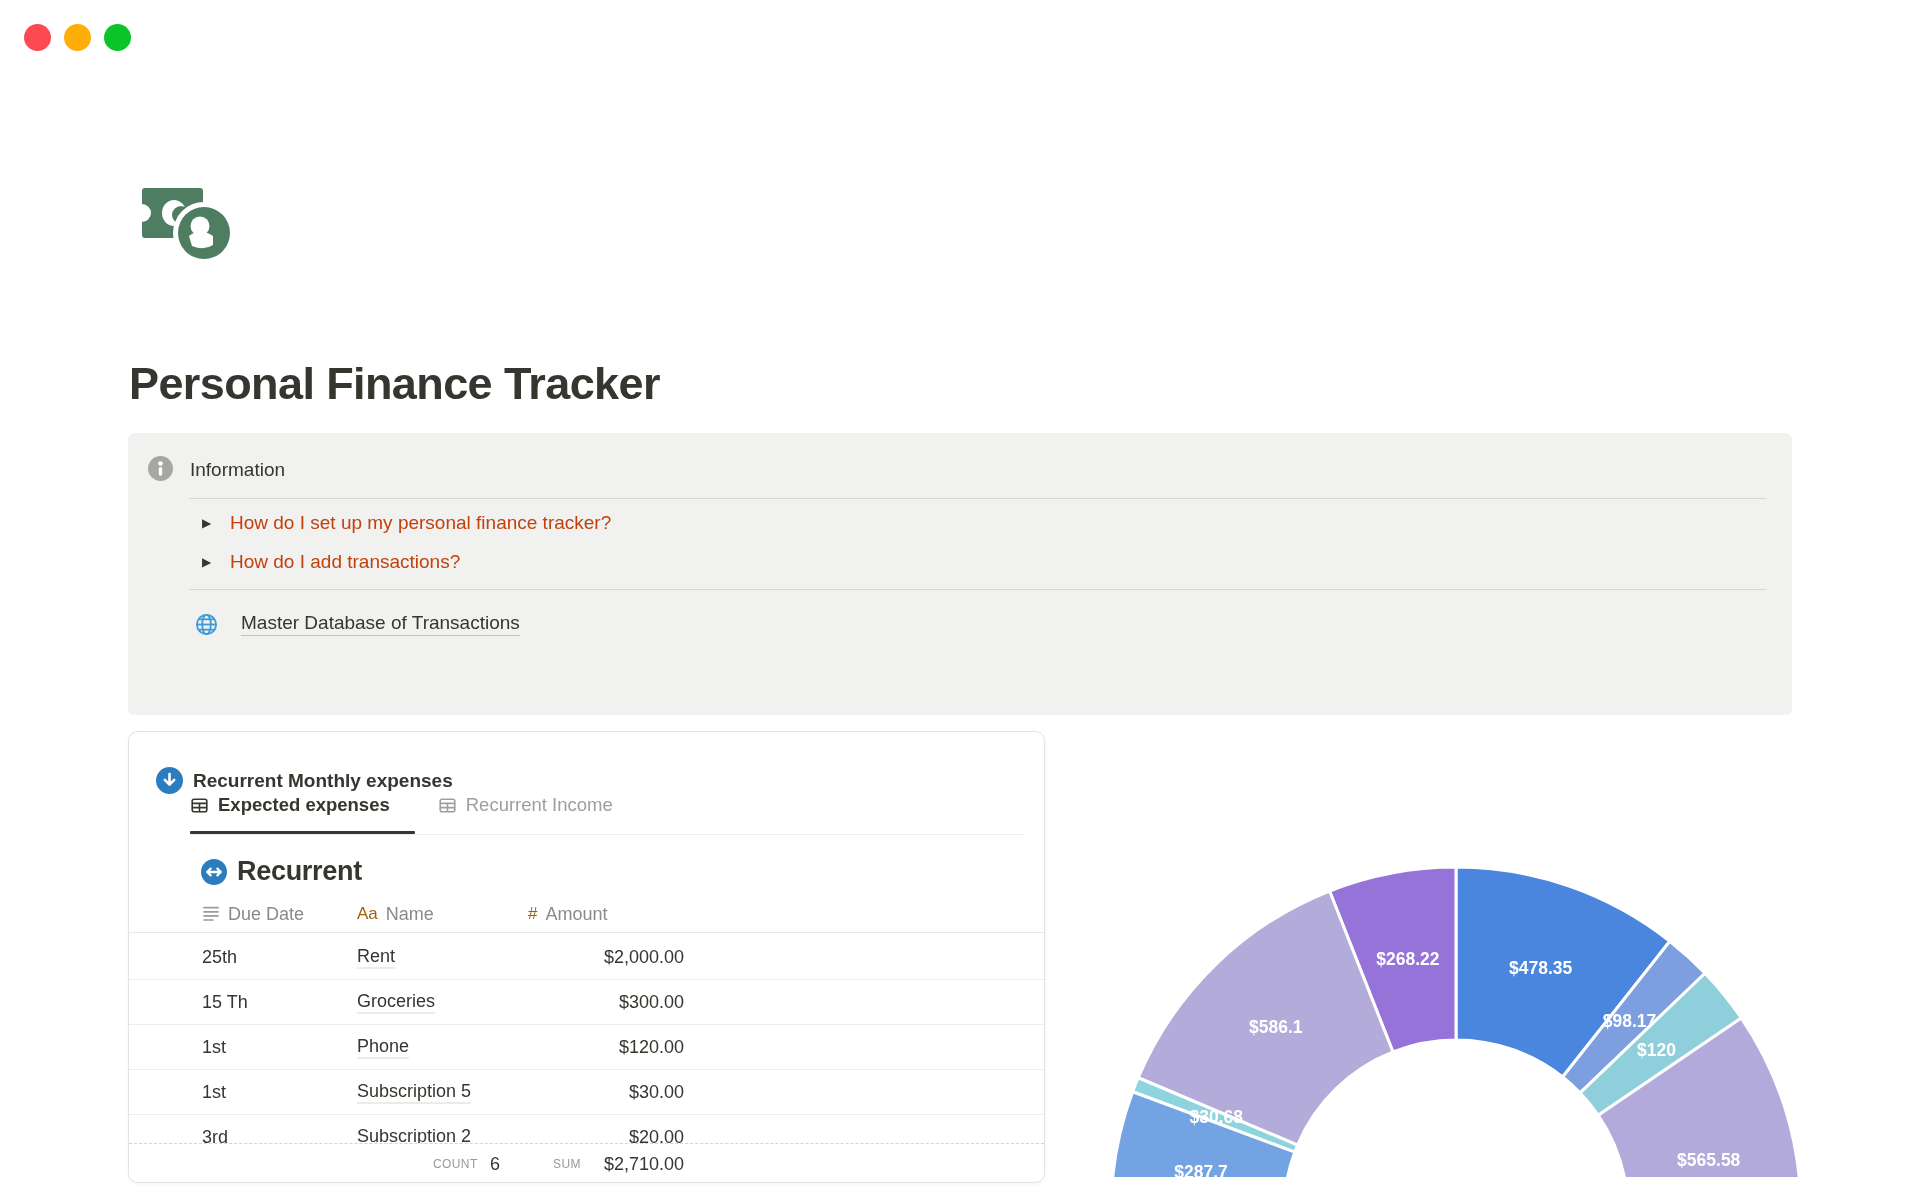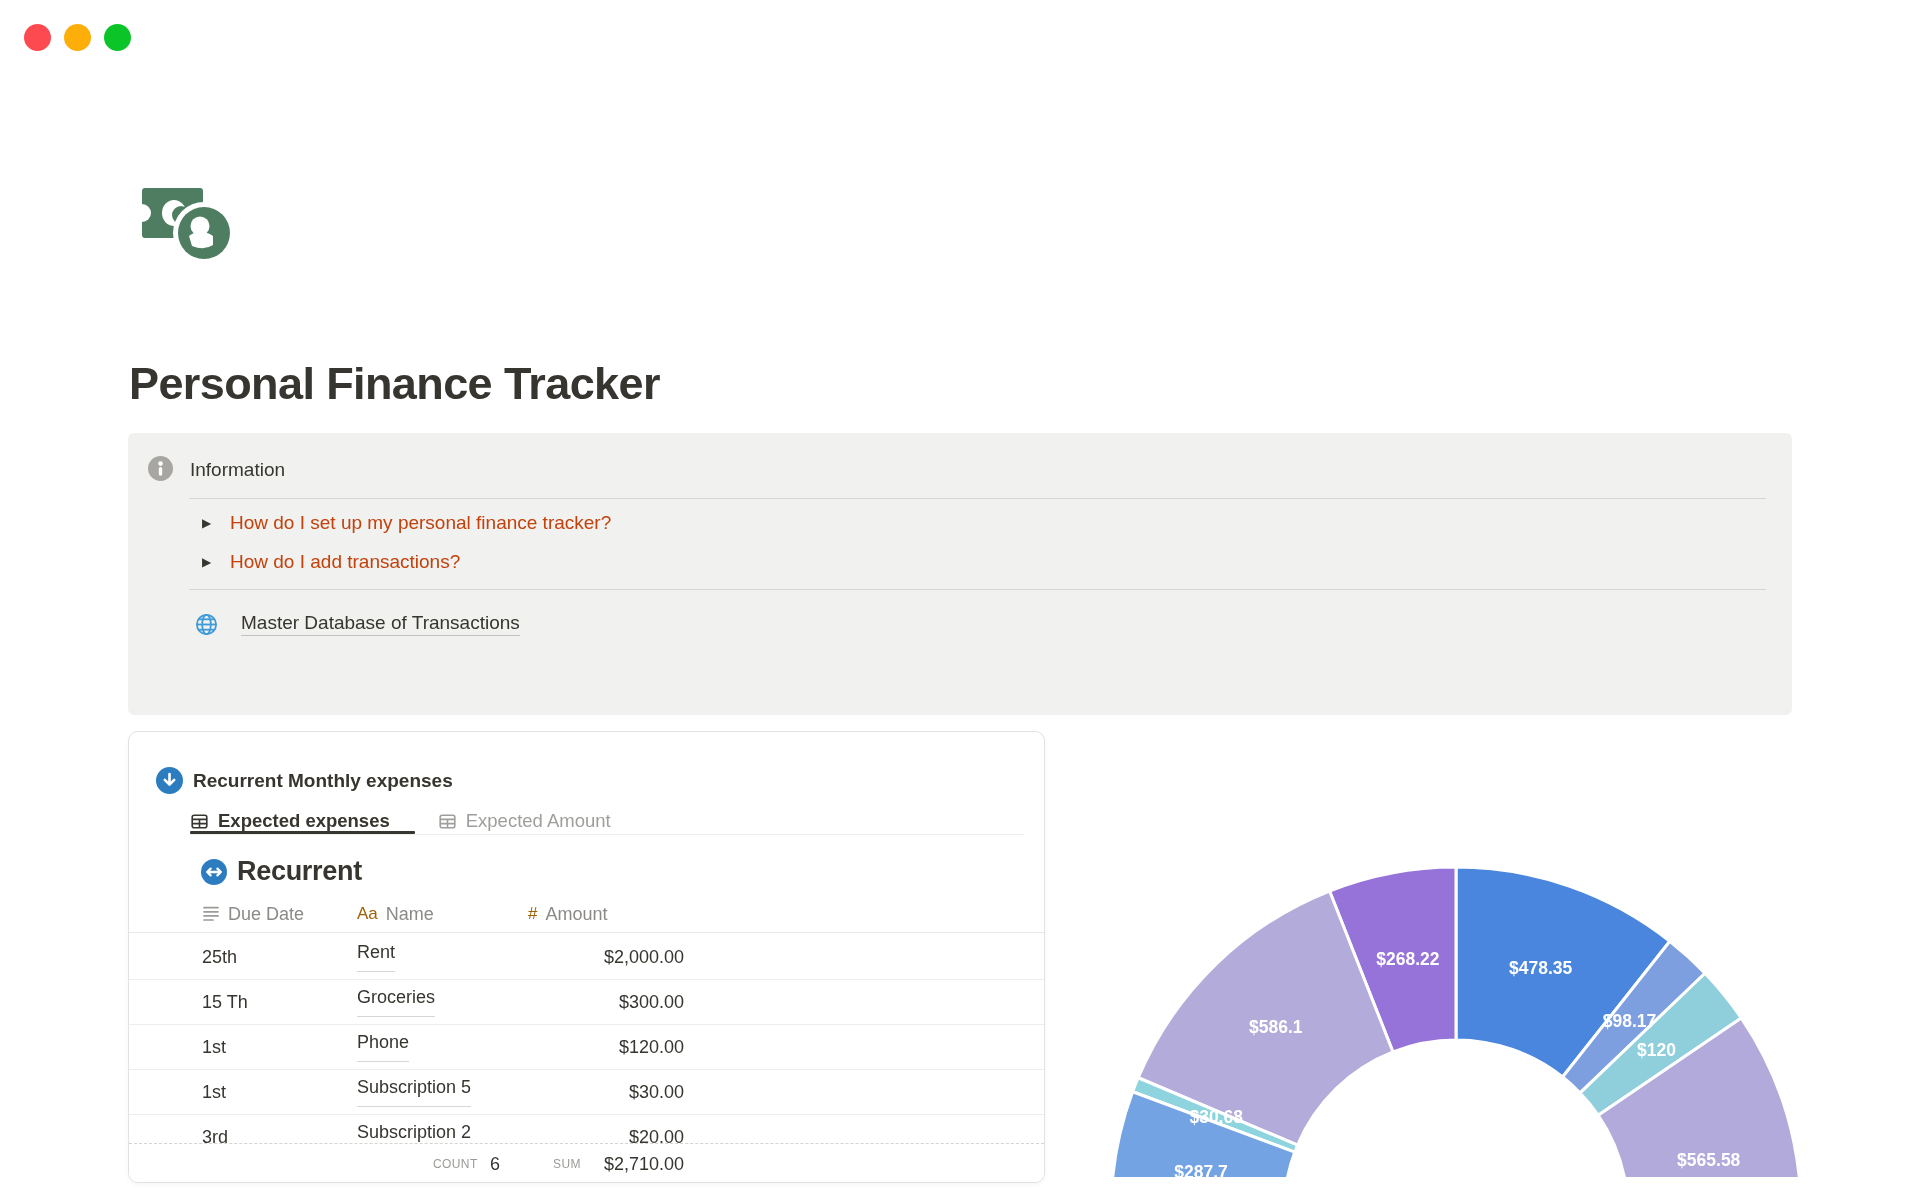--- a/index.html
+++ b/index.html
@@ -45,21 +45,21 @@
   .card{
     position:absolute;left:128px;top:731px;width:915px;height:450px;
     background:#fff;border:1px solid #e3e2e0;border-radius:10px;
     box-shadow:0 2px 4px rgba(15,15,15,0.04);
     overflow:hidden;
   }
   .card-head{position:absolute;left:0;top:12px;right:0;height:60px;}
   .dl-icon{position:absolute;left:27px;top:23px;width:27px;height:27px;}
   .card-title{position:absolute;left:64px;top:37px;transform:translateY(-50%);font-size:19px;font-weight:600;}
 
-  .tabs{position:absolute;left:61px;top:62px;height:38px;display:flex;gap:48px;align-items:flex-end;}
+  .tabs{position:absolute;left:61px;top:62px;height:38px;display:flex;gap:48px;align-items:flex-start;}
   .tab{display:flex;align-items:center;gap:9px;cursor:pointer;}
   .tab .tab-grid-icon{width:19px;height:19px;}
   .tab-label{font-size:18.5px;}
   .tab.active .tab-label{color:#37352f;font-weight:600;}
   .tab.inactive{color:#9f9e9b;}
   .tab.inactive .tab-label{color:#9f9e9b;font-weight:400;}
   .tabline{position:absolute;left:61px;right:20px;top:102px;height:1px;background:#ededeb;}
   .tabbar{position:absolute;left:61px;top:99px;width:225px;height:3px;background:#37352f;border-radius:1px;}
 
   .section-head{position:absolute;left:72px;top:124px;display:flex;align-items:center;gap:10px;}
@@ -71,21 +71,21 @@
   .col.c-due{left:73px;} .col.c-name{left:228px;} .col.c-amount{left:399px;}
   .prop-icon{width:18px;height:18px;color:#9c9b98;}
   .prop-glyph{font-size:17px;color:#a16207;}
   .thead-divider{position:absolute;left:0;right:0;top:200px;height:1px;background:#e9e8e6;}
 
   .rows{position:absolute;left:0;top:203px;right:0;}
   .trow{position:relative;height:44px;border-bottom:1px solid #ededeb;cursor:pointer;}
   .trow:last-child{border-bottom:none;}
   .cell{position:absolute;top:50%;transform:translateY(-50%);font-size:18px;color:#37352f;white-space:nowrap;}
   .cell.due{left:73px;}
-  .cell.name{left:228px;border-bottom:1.5px solid rgba(55,53,47,0.2);padding-bottom:8px;}
+  .cell.name{left:228px;border-bottom:1.5px solid rgba(55,53,47,0.2);padding-bottom:1px;}
   .cell.amount{left:399px;width:156px;text-align:right;}
 
   .tfoot{
     position:absolute;left:0;right:0;top:411px;height:39px;background:#ffffff;
     border-top:1px dashed #d6d4d1;cursor:pointer;
   }
   .calc{position:absolute;top:50%;transform:translateY(-50%);white-space:nowrap;}
   .calc-label{font-size:12px;color:#9b9a97;letter-spacing:0.4px;}
   .calc-value{font-size:18px;color:#37352f;}
   .count-label{left:304px;} .count-value{left:361px;}
@@ -165,21 +165,21 @@
         <rect x="2.2" y="3.2" width="14.6" height="12.6" rx="2"></rect>
         <path d="M2.2 7.4h14.6M2.2 11.6h14.6M9.5 7.4v8.4"></path>
       </svg>
       <span class="tab-label">Expected expenses</span>
     </div>
     <div class="tab inactive">
       <svg class="tab-grid-icon" viewBox="0 0 19 19" fill="none" stroke="#9f9e9b" stroke-width="1.6">
         <rect x="2.2" y="3.2" width="14.6" height="12.6" rx="2"></rect>
         <path d="M2.2 7.4h14.6M2.2 11.6h14.6M9.5 7.4v8.4"></path>
       </svg>
-      <span class="tab-label">Expected Amount</span>
+      <span class="tab-label">Recurrent Income</span>
     </div>
   </div>
   <div class="tabline"></div>
   <div class="tabbar"></div>
 
   <div class="section-head">
     <svg class="lr-icon" viewBox="0 0 26 26">
       <circle cx="13" cy="13" r="13" fill="#2c7dc0"></circle>
       <path d="M6.2 13h13.6M9.6 9.6 6.2 13l3.4 3.4M16.4 9.6 19.8 13l-3.4 3.4" fill="none" stroke="#fff" stroke-width="2.3" stroke-linecap="round" stroke-linejoin="round"></path>
     </svg>

